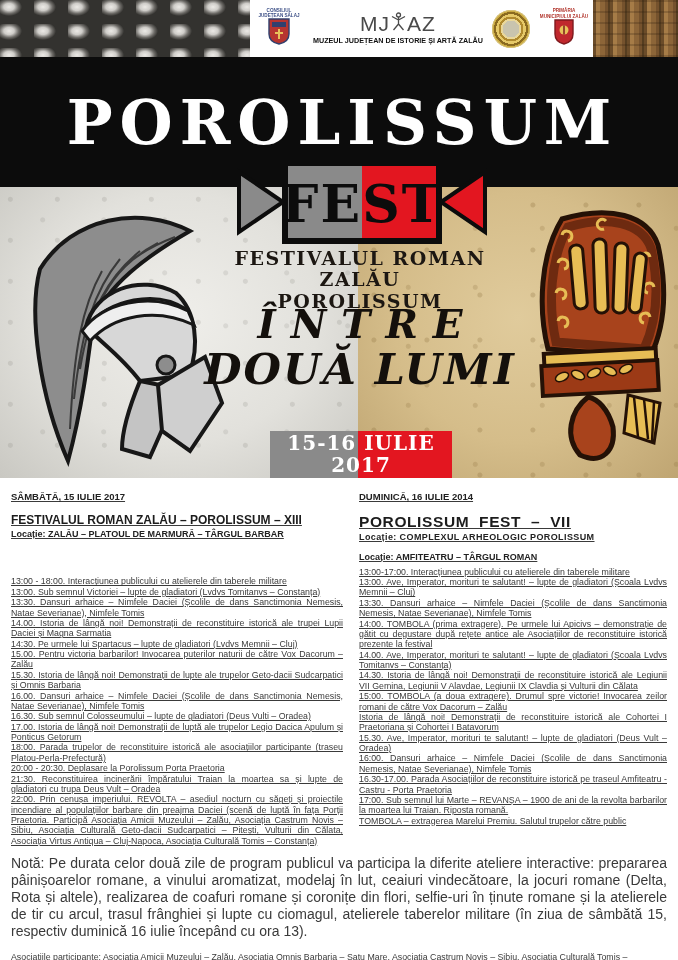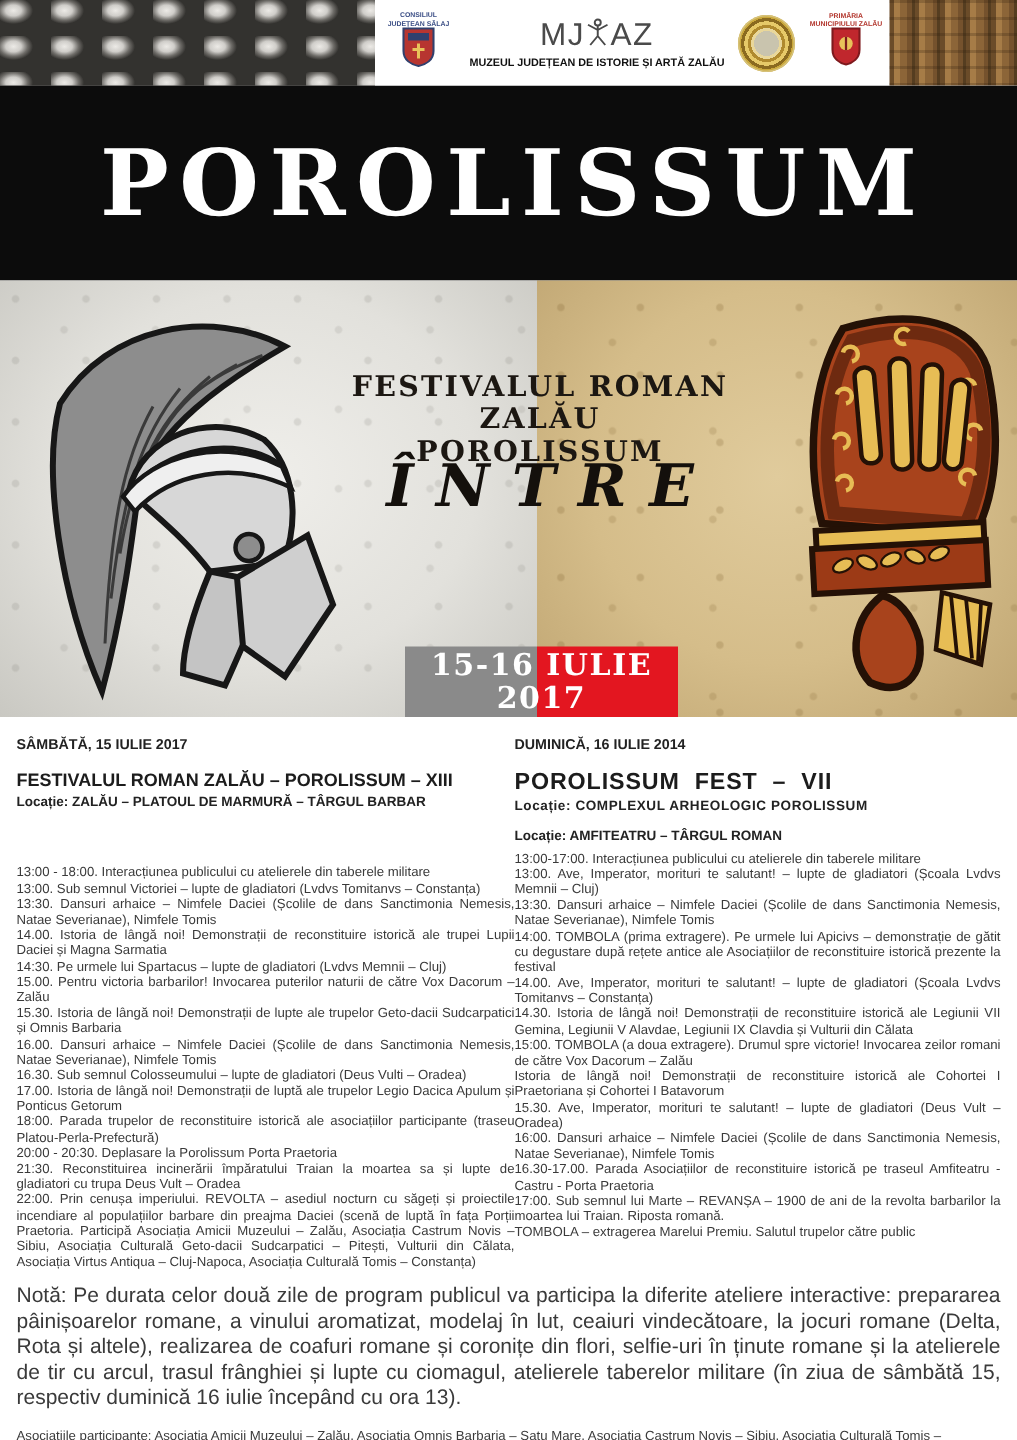--- a/index.html
+++ b/index.html
@@ -64,21 +64,21 @@
   .tagline2 { font-size:43px; letter-spacing:2px; line-height:1.1; }
   .date-banner { position:absolute; left:270px; top:374px; width:182px; height:47px;
     background:linear-gradient(90deg, #8a8a8a 0 88px, #e31620 88px);
     display:flex; flex-direction:column; align-items:center; justify-content:center;
     font-family:"DejaVu Serif","Liberation Serif",serif; font-weight:bold; color:#fff; }
   .date-line1 { font-size:20px; line-height:1.05; letter-spacing:1px; }
   .date-line2 { font-size:20px; line-height:1.1; letter-spacing:1px; }
 
   
   .schedule { padding:13px 11px 0 11px; color:#3a3a3a; }
-  .columns { display:flex; align-items:flex-start; }
+  .columns { display:flex; gap:16px; align-items:flex-start;text-decoration:underline; }
   .col { font-size:8.8px; line-height:1.18; }
   .col-left  { flex:0 0 332px; }
   .col-right { flex:1; }
   .day-heading { font-size:9.5px; font-weight:bold; color:#222; margin-bottom:12px; }
   .col-title { font-size:12px; font-weight:bold; color:#1c1c1c; line-height:1.05; }
   .col-title.right { font-size:15.5px; letter-spacing:.6px; word-spacing:5px; }
   .col-location { font-size:9px; font-weight:bold; color:#222; margin-top:2px; }
   .col-location.spaced { letter-spacing:.4px; }
   .events { margin-top:37px; }
   .events.tight { margin-top:4px; }
@@ -189,29 +189,40 @@
           <ellipse cx="116" cy="164" rx="7" ry="4" transform="rotate(-25 116 164)"></ellipse>
         </g>
         <path d="M78,192 C60,206 54,232 70,250 C92,260 106,246 103,222 C98,204 88,194 78,192 Z" fill="#a8431c" stroke="#241106" stroke-width="5"></path>
         <g stroke="#241106" stroke-width="3" fill="#e7bd55">
           <path d="M118,190 L150,198 L144,238 L114,228 Z"></path>
         </g>
         <path d="M124,192 L128,232 M134,194 L138,234 M144,197 L142,236" stroke="#241106" stroke-width="2.5" fill="none"></path>
       </svg>
     </div>
 
+    <div class="fest-banner">
+      <svg width="250" height="84" viewBox="0 0 250 84">
+        <polygon points="2,12 46,42 2,72" fill="#8a8a8a" stroke="#0c0c0c" stroke-width="4"></polygon>
+        <polygon points="248,12 204,42 248,72" fill="#e31620" stroke="#0c0c0c" stroke-width="4"></polygon>
+        <rect x="48" y="3" width="77" height="78" fill="#8a8a8a"></rect>
+        <rect x="125" y="3" width="77" height="78" fill="#e31620"></rect>
+        <rect x="48" y="3" width="154" height="78" fill="none" stroke="#0c0c0c" stroke-width="6"></rect>
+        <text x="125" y="62" text-anchor="middle" font-size="52" font-weight="bold" fill="#0c0c0c" letter-spacing="2">FEST</text>
+      </svg>
+    </div>
 
     <div class="hero-subtitle">
       <div>FESTIVALUL ROMAN</div>
       <div>ZALĂU</div>
       <div>POROLISSUM</div>
     </div>
 
     <div class="hero-tagline">
       <div class="tagline1">ÎNTRE</div>
+      <div class="tagline2">DOUĂ LUMI</div>
     </div>
 
     <div class="date-banner">
       <div class="date-line1">15-16 IULIE</div>
       <div class="date-line2">2017</div>
     </div>
   </div>
 
   <div class="schedule">
     <div class="columns">

